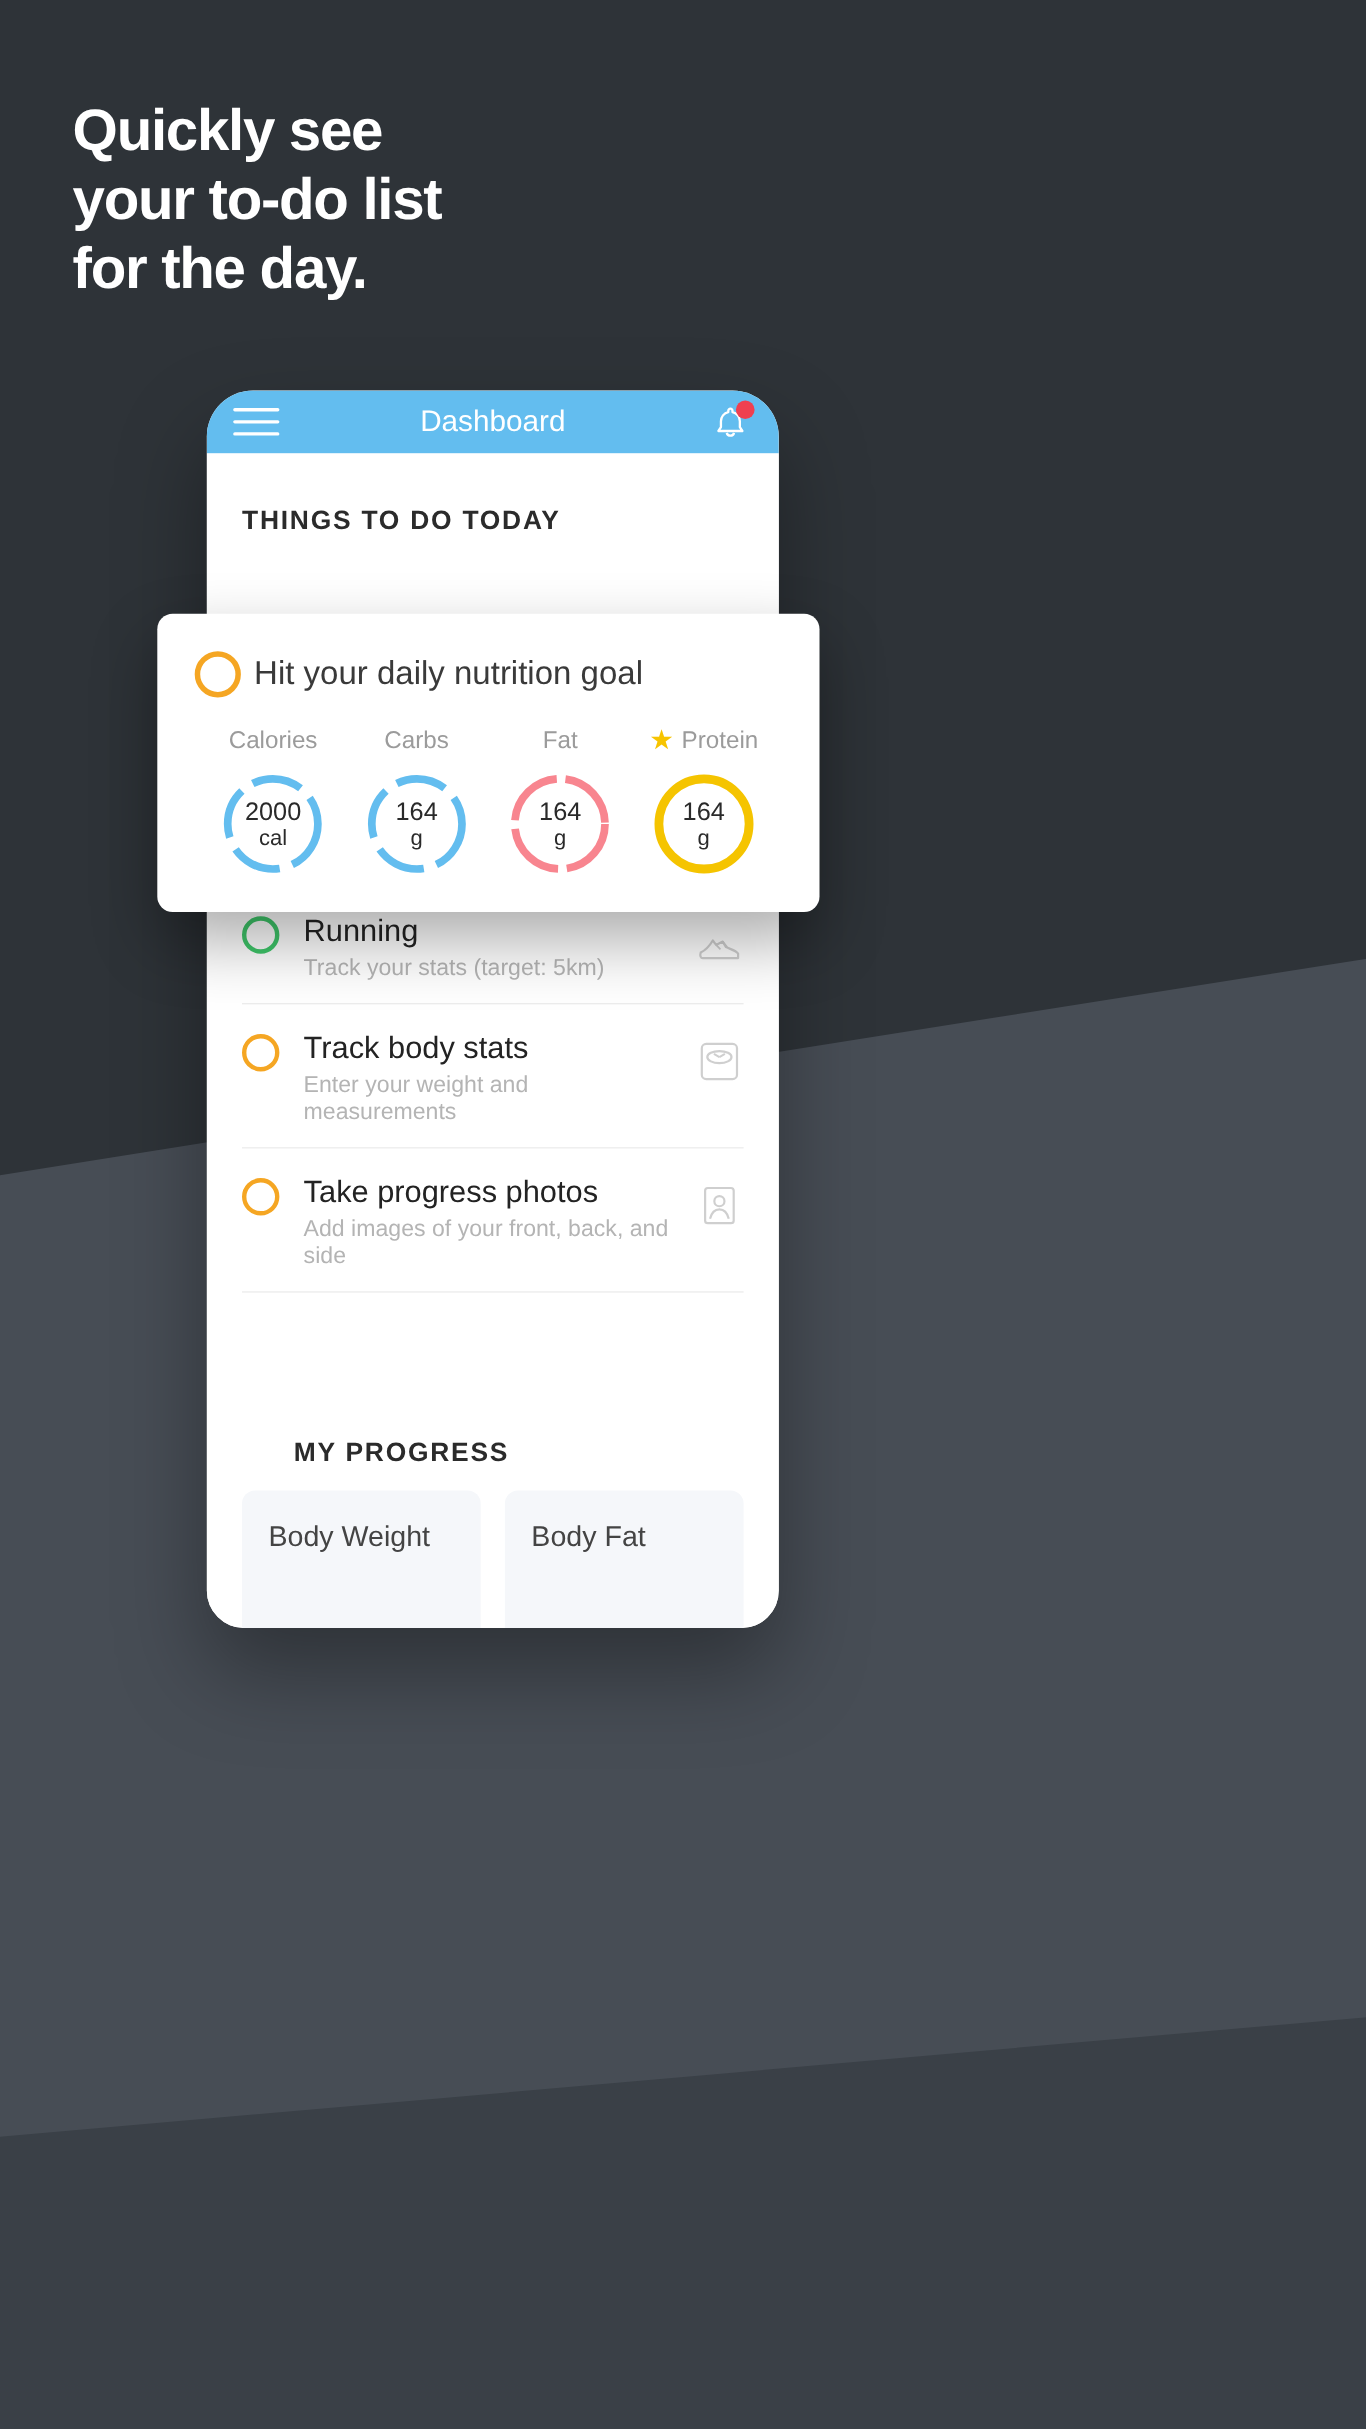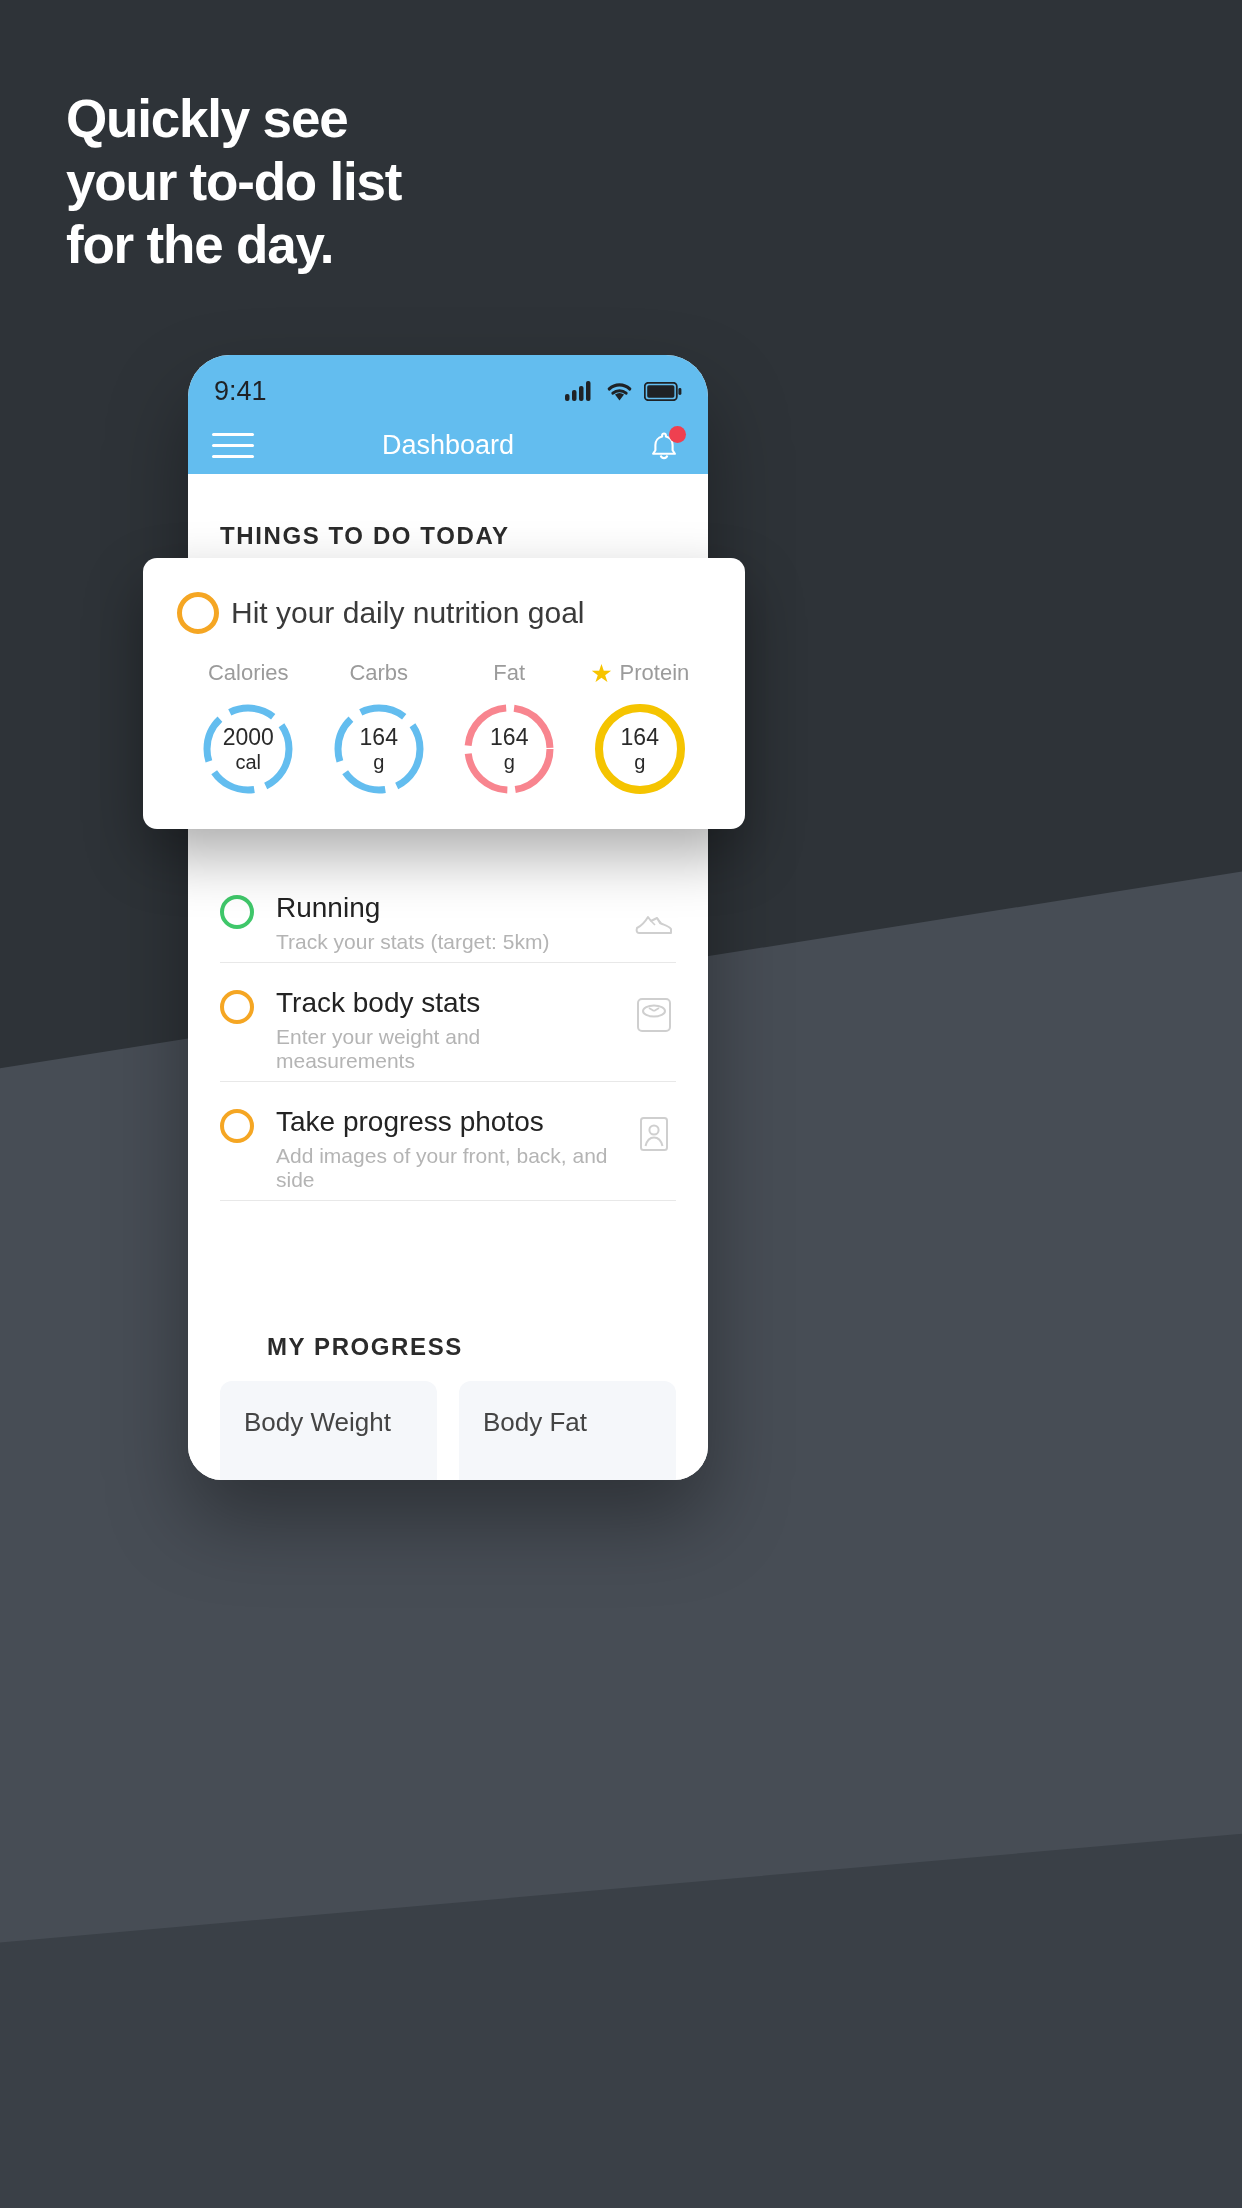--- a/index.html
+++ b/index.html
@@ -67,21 +67,21 @@
     border-radius:50%; background:#ef4050;
   }
   .screen{ background:#fff; padding:0 32px; }
   .section-title{
     font-size:24px; letter-spacing:1.6px; color:#2b2b2b; font-weight:bold;
     padding-top:48px; padding-bottom:6px;
   }
   
   .todo{
     display:flex; align-items:flex-start; gap:22px;
-    padding:22px 0 8px 0;
+    padding:22px 0 20px 0;
     border-bottom:1px solid #e8e8e8;
     min-height:95px;
   }
   .ring-check{
     width:34px; height:34px; border-radius:50%;
     border:4px solid #f5a623; flex:0 0 auto; margin-top:5px;
   }
   .ring-check.green{ border-color:#3fc76a; }
   .todo-text{ flex:1 1 auto; }
   .todo-title{ font-size:28px; color:#232323; line-height:1.25; }
@@ -125,41 +125,20 @@
 <div class="bg-band2"></div>
 
 <div class="headline">
   <div>Quickly see</div>
   <div>your to-do list</div>
   <div>for the day.</div>
 </div>
 
 <div class="phone">
 
-  <div class="statusbar">
-    <div class="sb-time">9:41</div>
-    <div class="sb-icons">
-      <svg width="30" height="22" viewBox="0 0 30 22">
-        <rect x="0" y="14" width="4.5" height="7" rx="2" fill="#1f2225"></rect>
-        <rect x="7" y="10" width="4.5" height="11" rx="2" fill="#1f2225"></rect>
-        <rect x="14" y="6" width="4.5" height="15" rx="2" fill="#1f2225"></rect>
-        <rect x="21" y="1" width="4.5" height="20" rx="2" fill="#1f2225"></rect>
-      </svg>
-      <svg width="27" height="21" viewBox="0 0 27 21">
-        <path d="M13.5 19.5 L9 13.6 a7.4 7.4 0 0 1 9 0 Z" fill="#1f2225"></path>
-        <path d="M3.2 8.0 a15 15 0 0 1 20.6 0" stroke="#1f2225" stroke-width="3.1" fill="none" stroke-linecap="round"></path>
-        <path d="M6.9 12.2 a10 10 0 0 1 13.2 0" stroke="#1f2225" stroke-width="3.1" fill="none" stroke-linecap="round"></path>
-      </svg>
-      <svg width="38" height="19" viewBox="0 0 38 19">
-        <rect x="0.8" y="0.8" width="32" height="17.4" rx="3.4" stroke="#1f2225" stroke-width="1.8" fill="none"></rect>
-        <rect x="3.2" y="3.2" width="27.2" height="12.6" rx="1.8" fill="#1f2225"></rect>
-        <rect x="34.4" y="6" width="3" height="7" rx="1.4" fill="#1f2225"></rect>
-      </svg>
-    </div>
-  </div>
 
   <div class="appbar">
     <div class="hamburger">
       <i></i>
       <i></i>
       <i></i>
     </div>
     <div class="appbar-title">Dashboard</div>
     <div class="bell-wrap">
       <svg width="40" height="40" viewBox="0 0 40 40">

